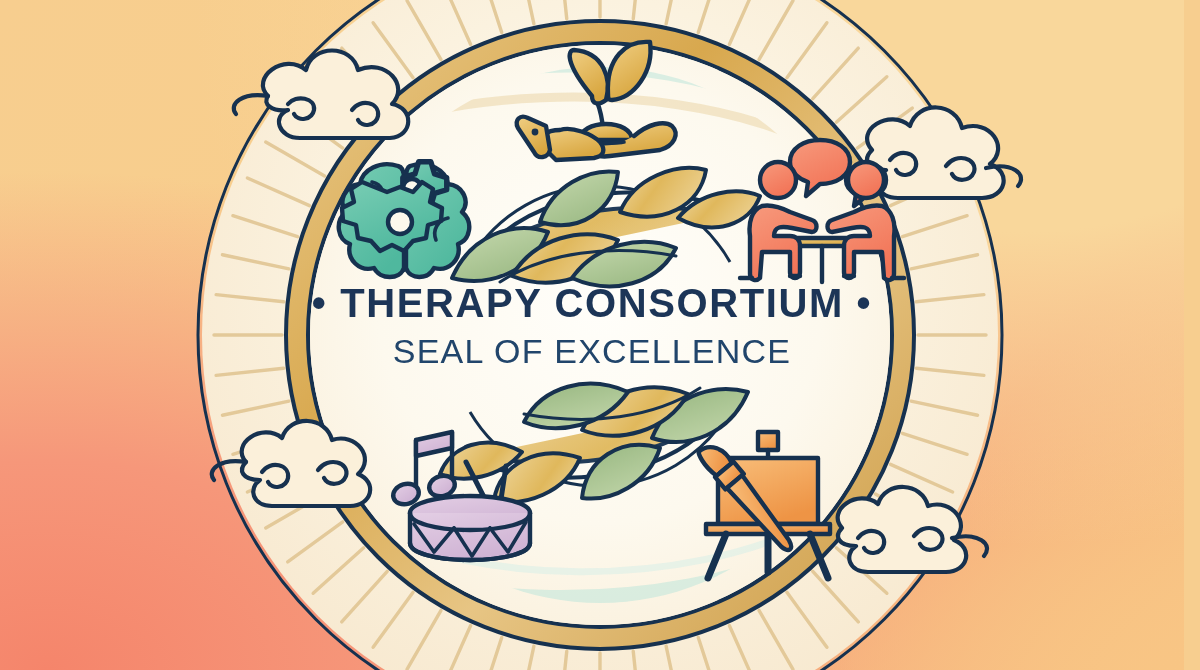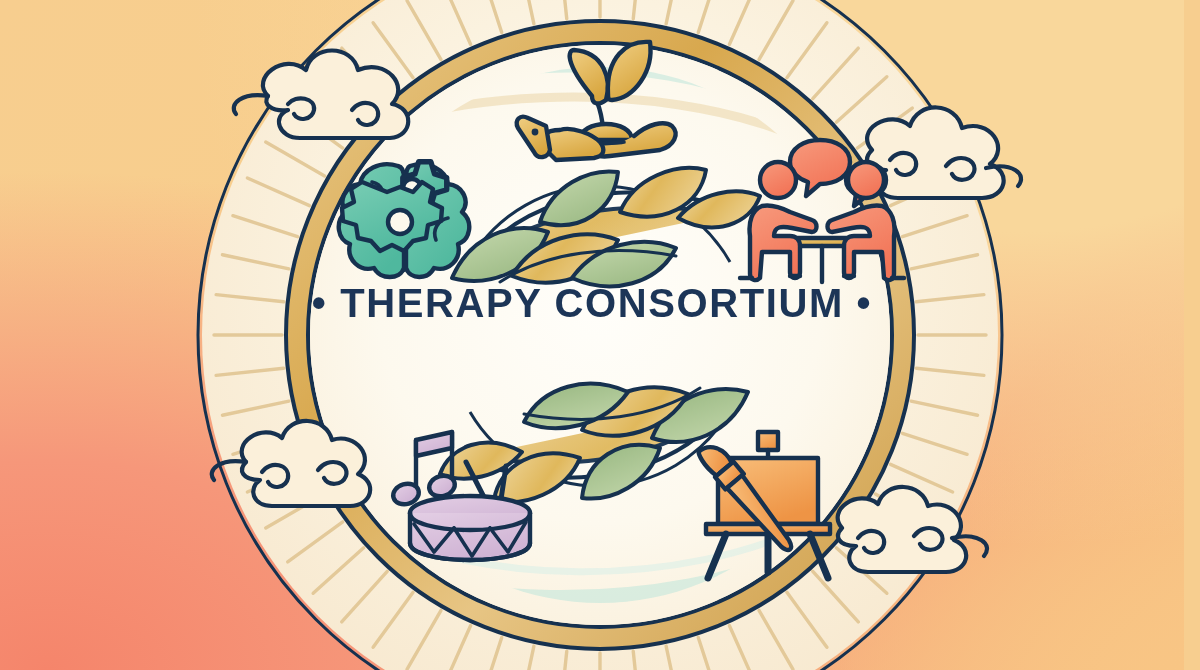--- a/index.html
+++ b/index.html
@@ -376,15 +376,16 @@
           <path d="M740 476 L 760 476 L 754 556 C 752 566, 746 566, 744 556 Z" fill="url(#orangeGrad)"></path>
         </g>
       </g>
 
     </g>
   </svg>
   </div>
 
   <div class="seal-text">
     <div class="title-line">• THERAPY CONSORTIUM •</div>
+    <div class="subtitle-line">SEAL OF EXCELLENCE</div>
   </div>
 
 </div>
 
 </body></html>

